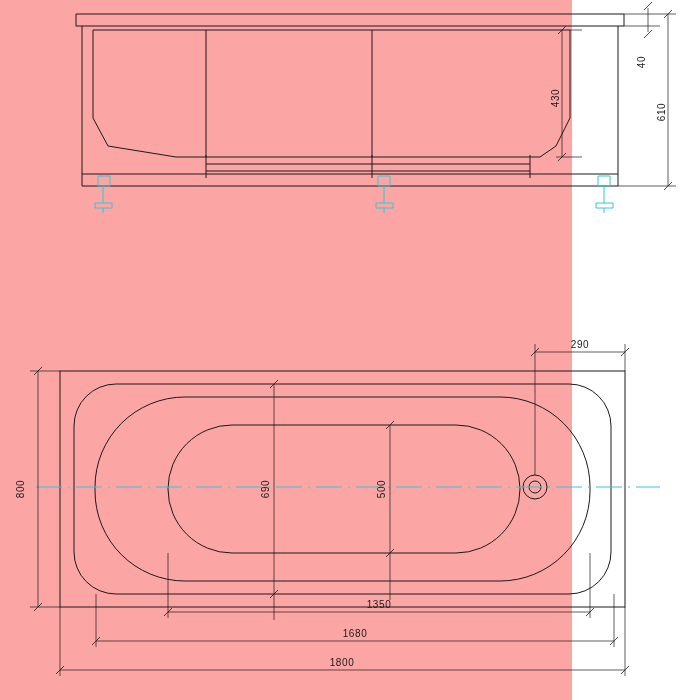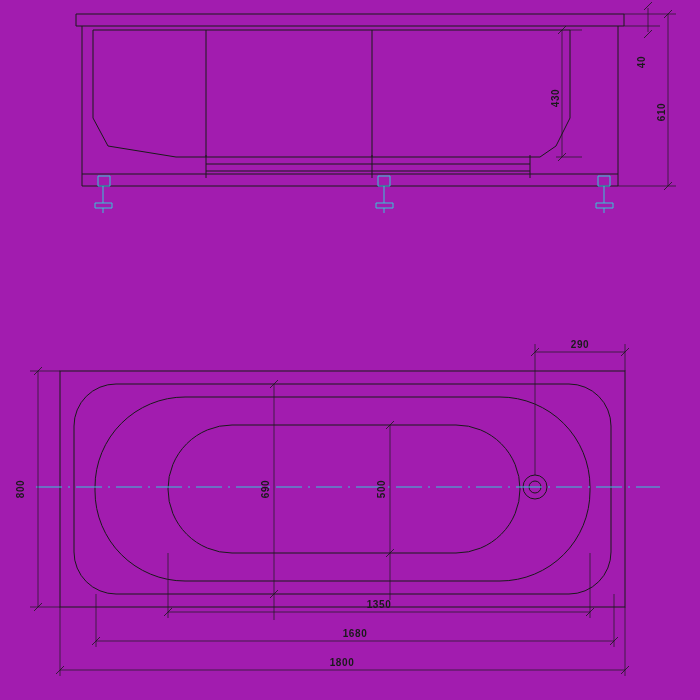--- a/index.html
+++ b/index.html
@@ -8,24 +8,23 @@
     background: #ffffff;
   }
   body {
     width: 700px;
     height: 700px;
     font-family: "Liberation Sans", sans-serif;
     overflow: hidden;
   }
   #sheet {
     position: relative;
-    width: 700px;
+    width: 572px;
     height: 700px;
-    background: #a21caf;
-    font-weight: bold;
+    background: #fca5a5;
   }
   svg#drawing {
     display: block;
     width: 700px;
     height: 700px;
   }
   .ln {
     stroke: #1a1a1a;
     stroke-width: 1;
     fill: none;

